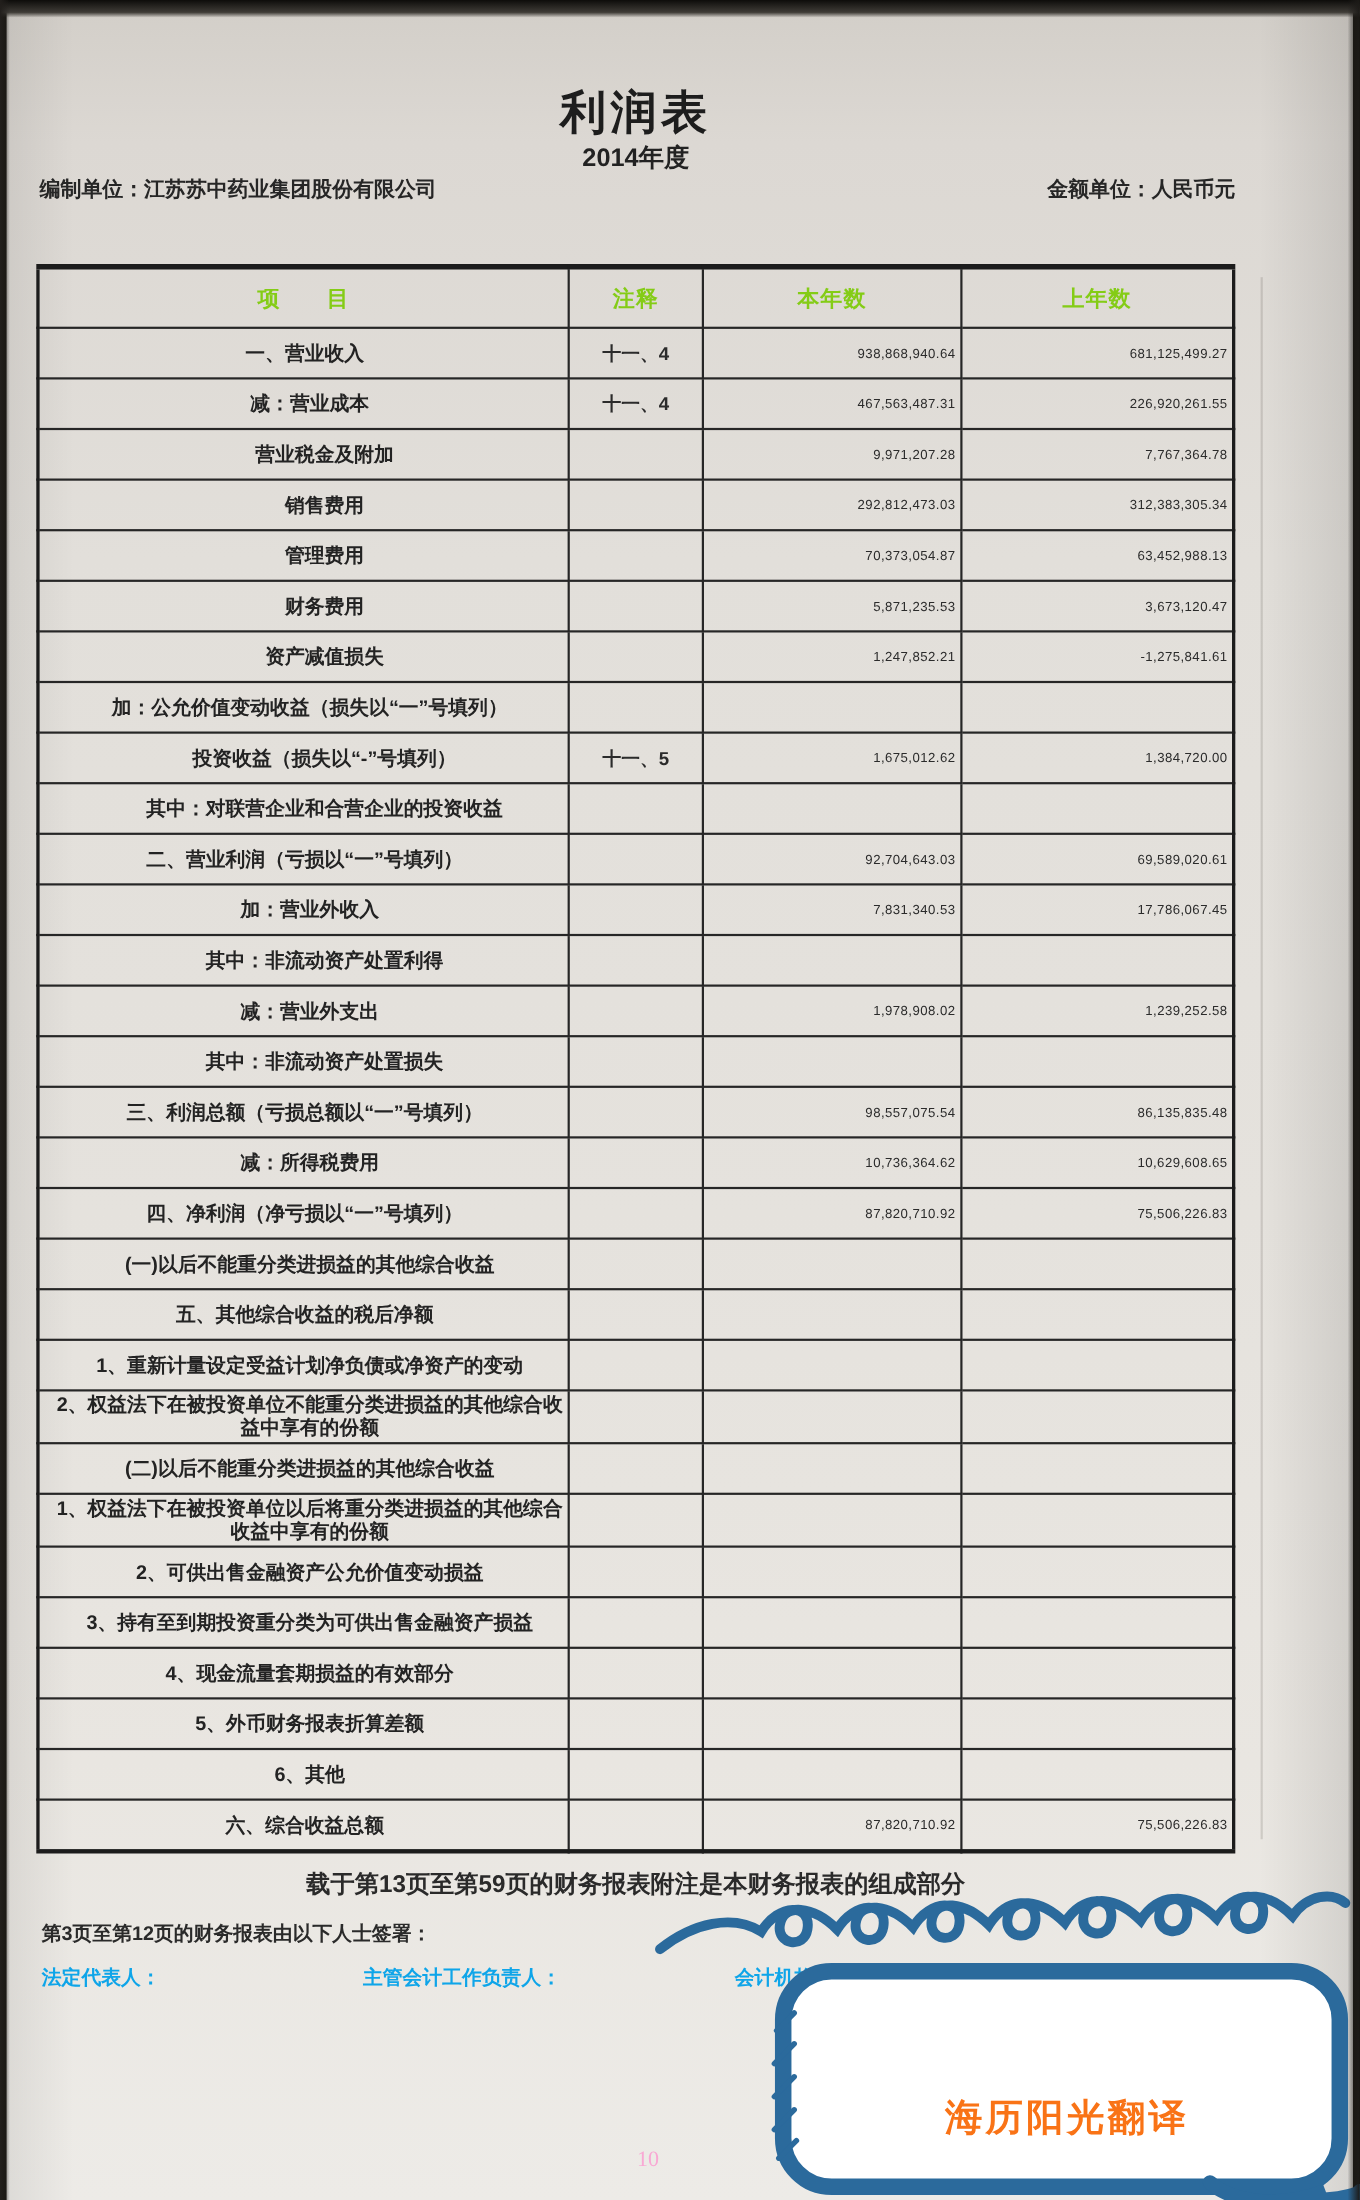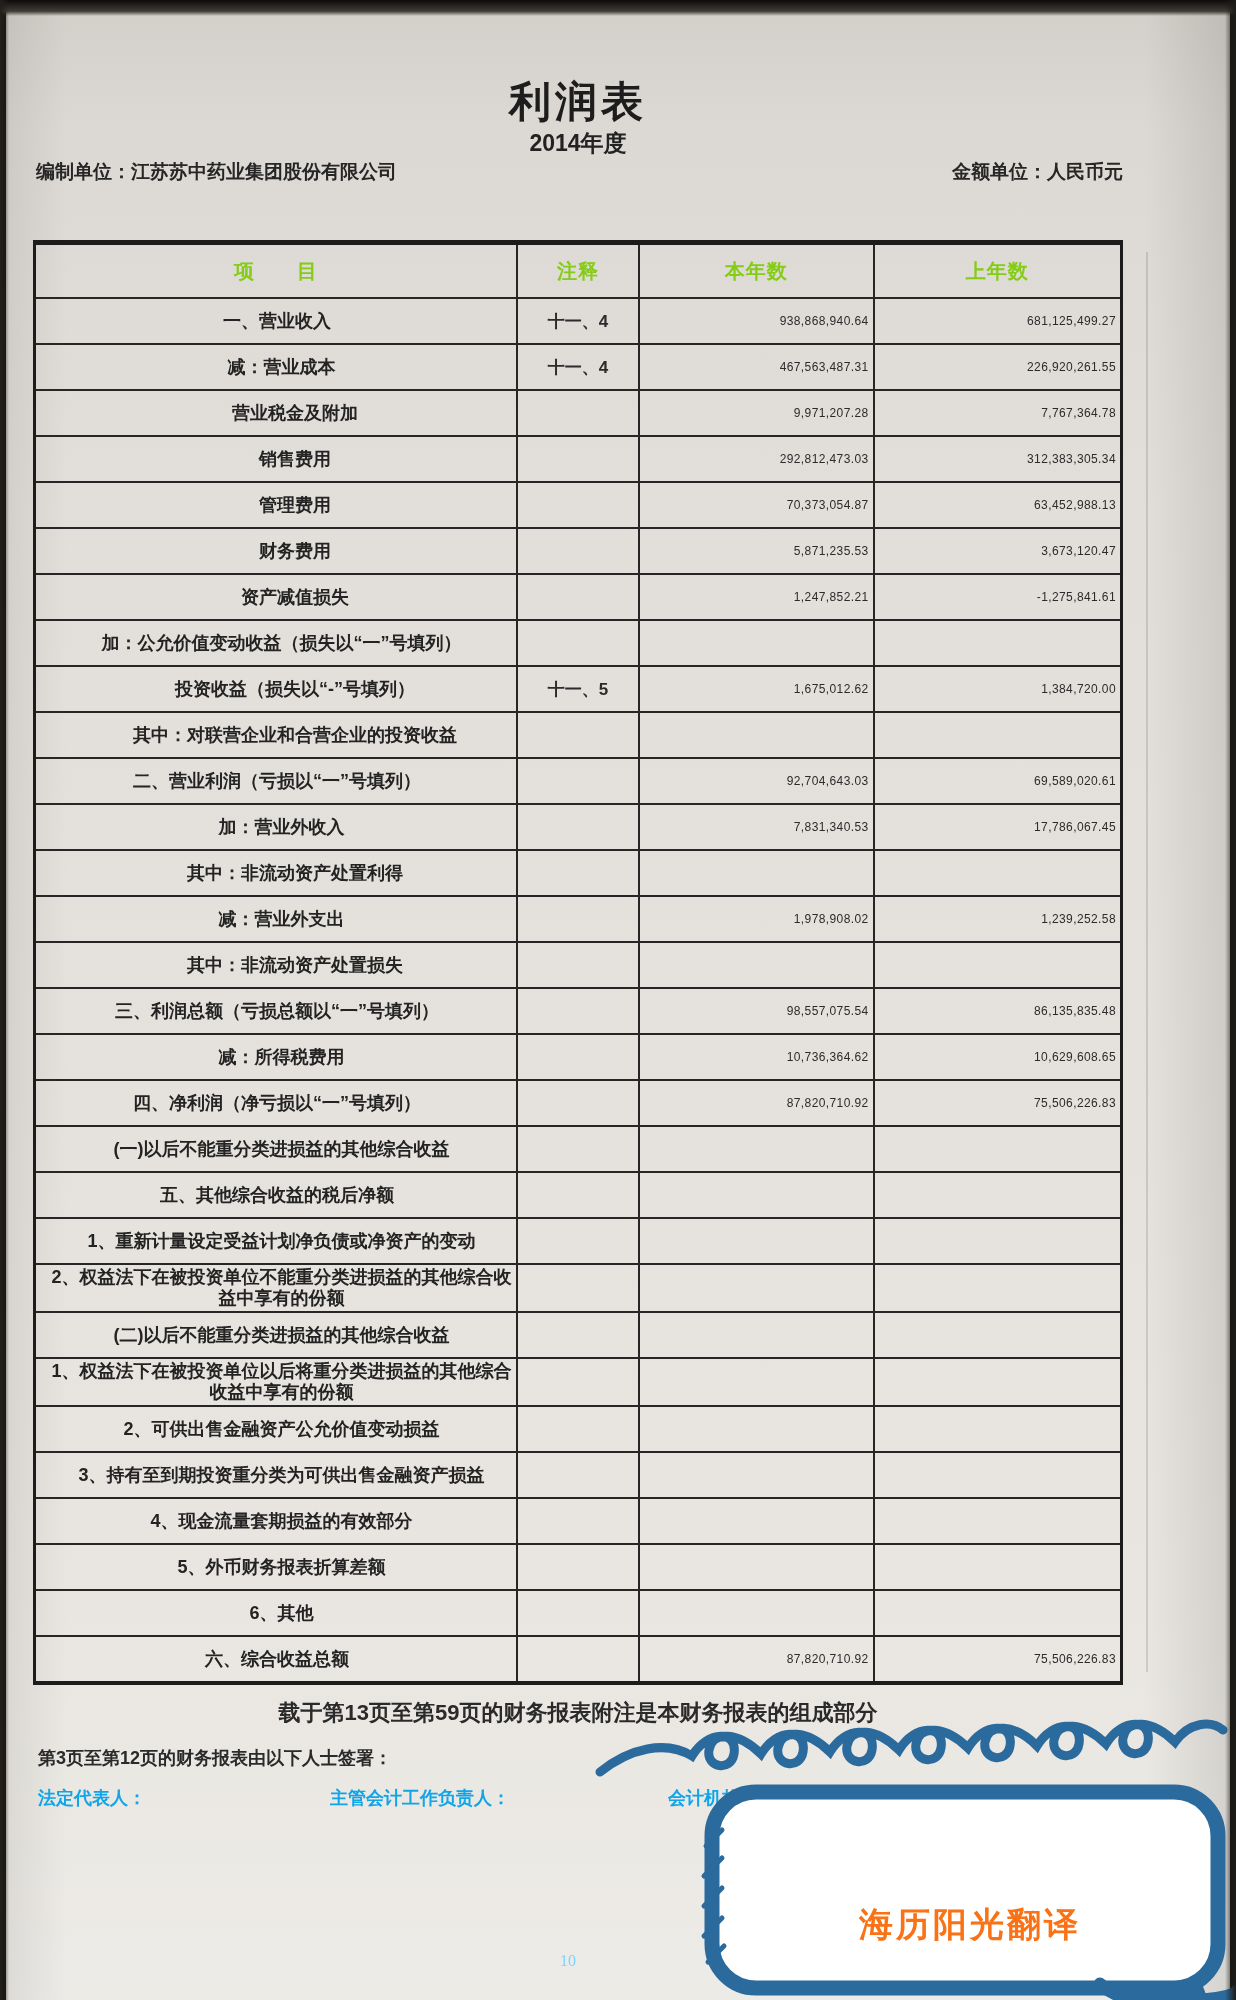--- a/index.html
+++ b/index.html
@@ -42,22 +42,22 @@
   .ind1{padding-left:15px !important;}
   .ind2{padding-left:42px !important;}
 
   .footnote{position:absolute;left:33px;width:1090px;top:1698px;text-align:center;
     font-size:22px;font-weight:600;color:#2a2a2a;}
   .signed-note{position:absolute;left:38px;top:1746px;font-size:18px;font-weight:600;color:#2a2a2a;}
   .signer{position:absolute;top:1786px;font-size:18px;font-weight:600;color:#0ea5e9;}
   .signer.s1{left:38px;}
   .signer.s2{left:330px;}
   .signer.s3{left:668px;}
-  .page-number{position:absolute;left:548px;top:1952px;width:40px;text-align:center;
-    font-size:16px;color:#7dd3fc;font-family:"Liberation Serif","DejaVu Serif",serif;}
+  .page-number{position:absolute;left:569px;top:1952px;width:40px;text-align:center;
+    font-size:20px;color:#f9a8d4;font-family:"Liberation Serif","DejaVu Serif",serif;}
 
   .doodle-svg{position:absolute;left:0;top:0;width:1236px;height:2000px;pointer-events:none;}
   .watermark-text{position:absolute;left:770px;top:1862px;width:400px;text-align:center;
     font-size:34px;font-weight:bold;color:#f97316;letter-spacing:3px;z-index:5;margin-top:40px;}
 </style>
 </head>
 <body>
 
 <div class="paper">
   <div class="paper-shade"></div>

